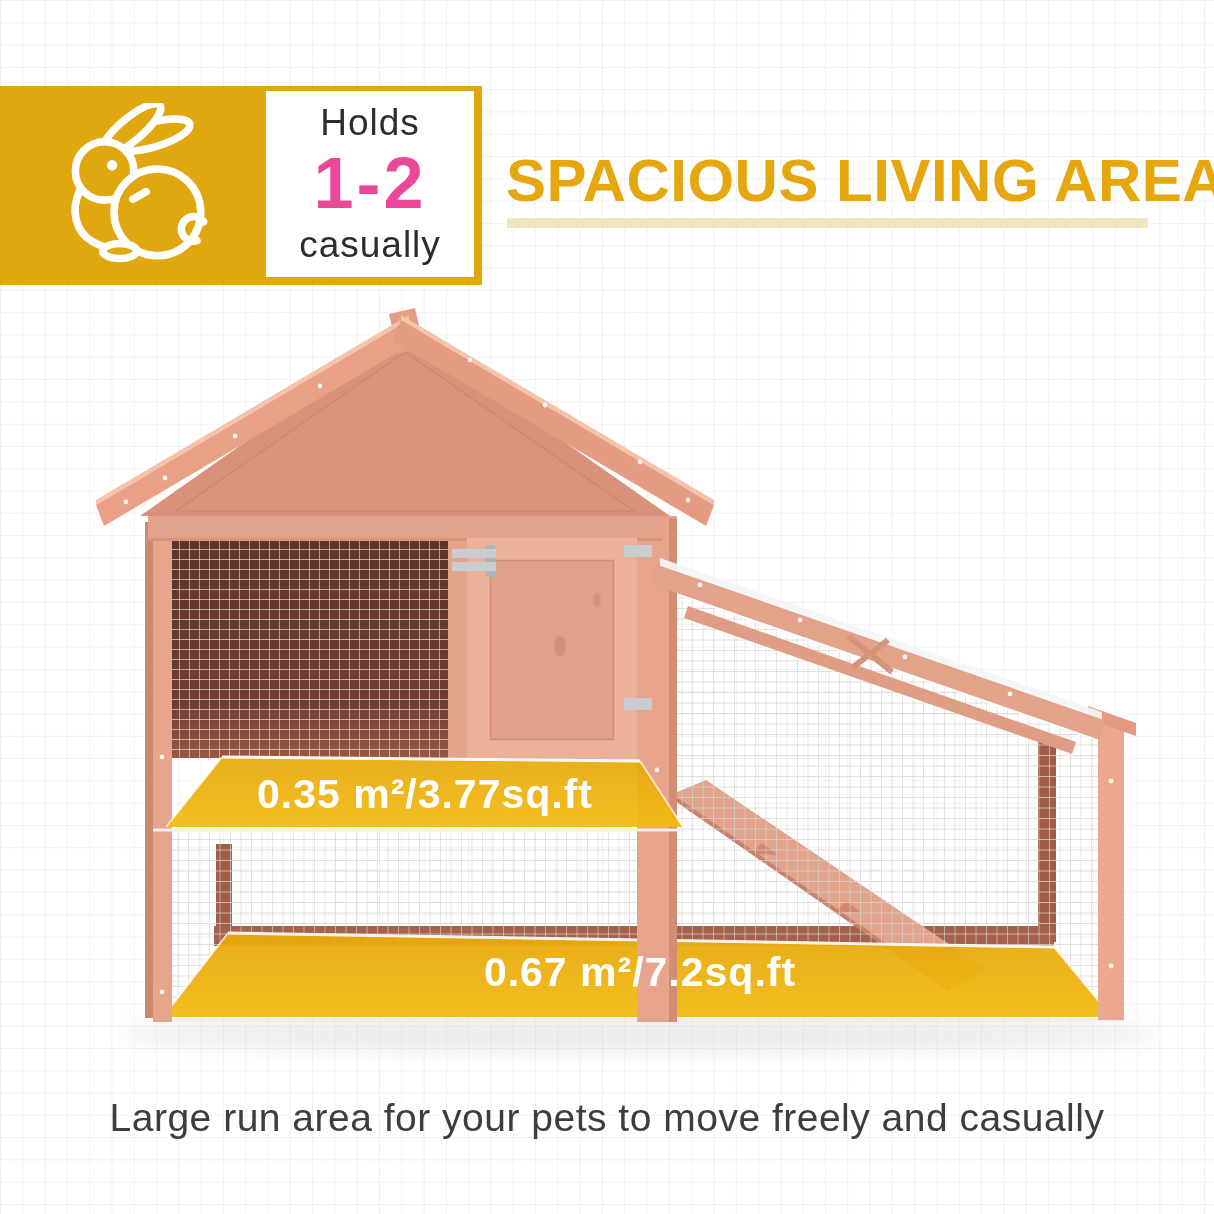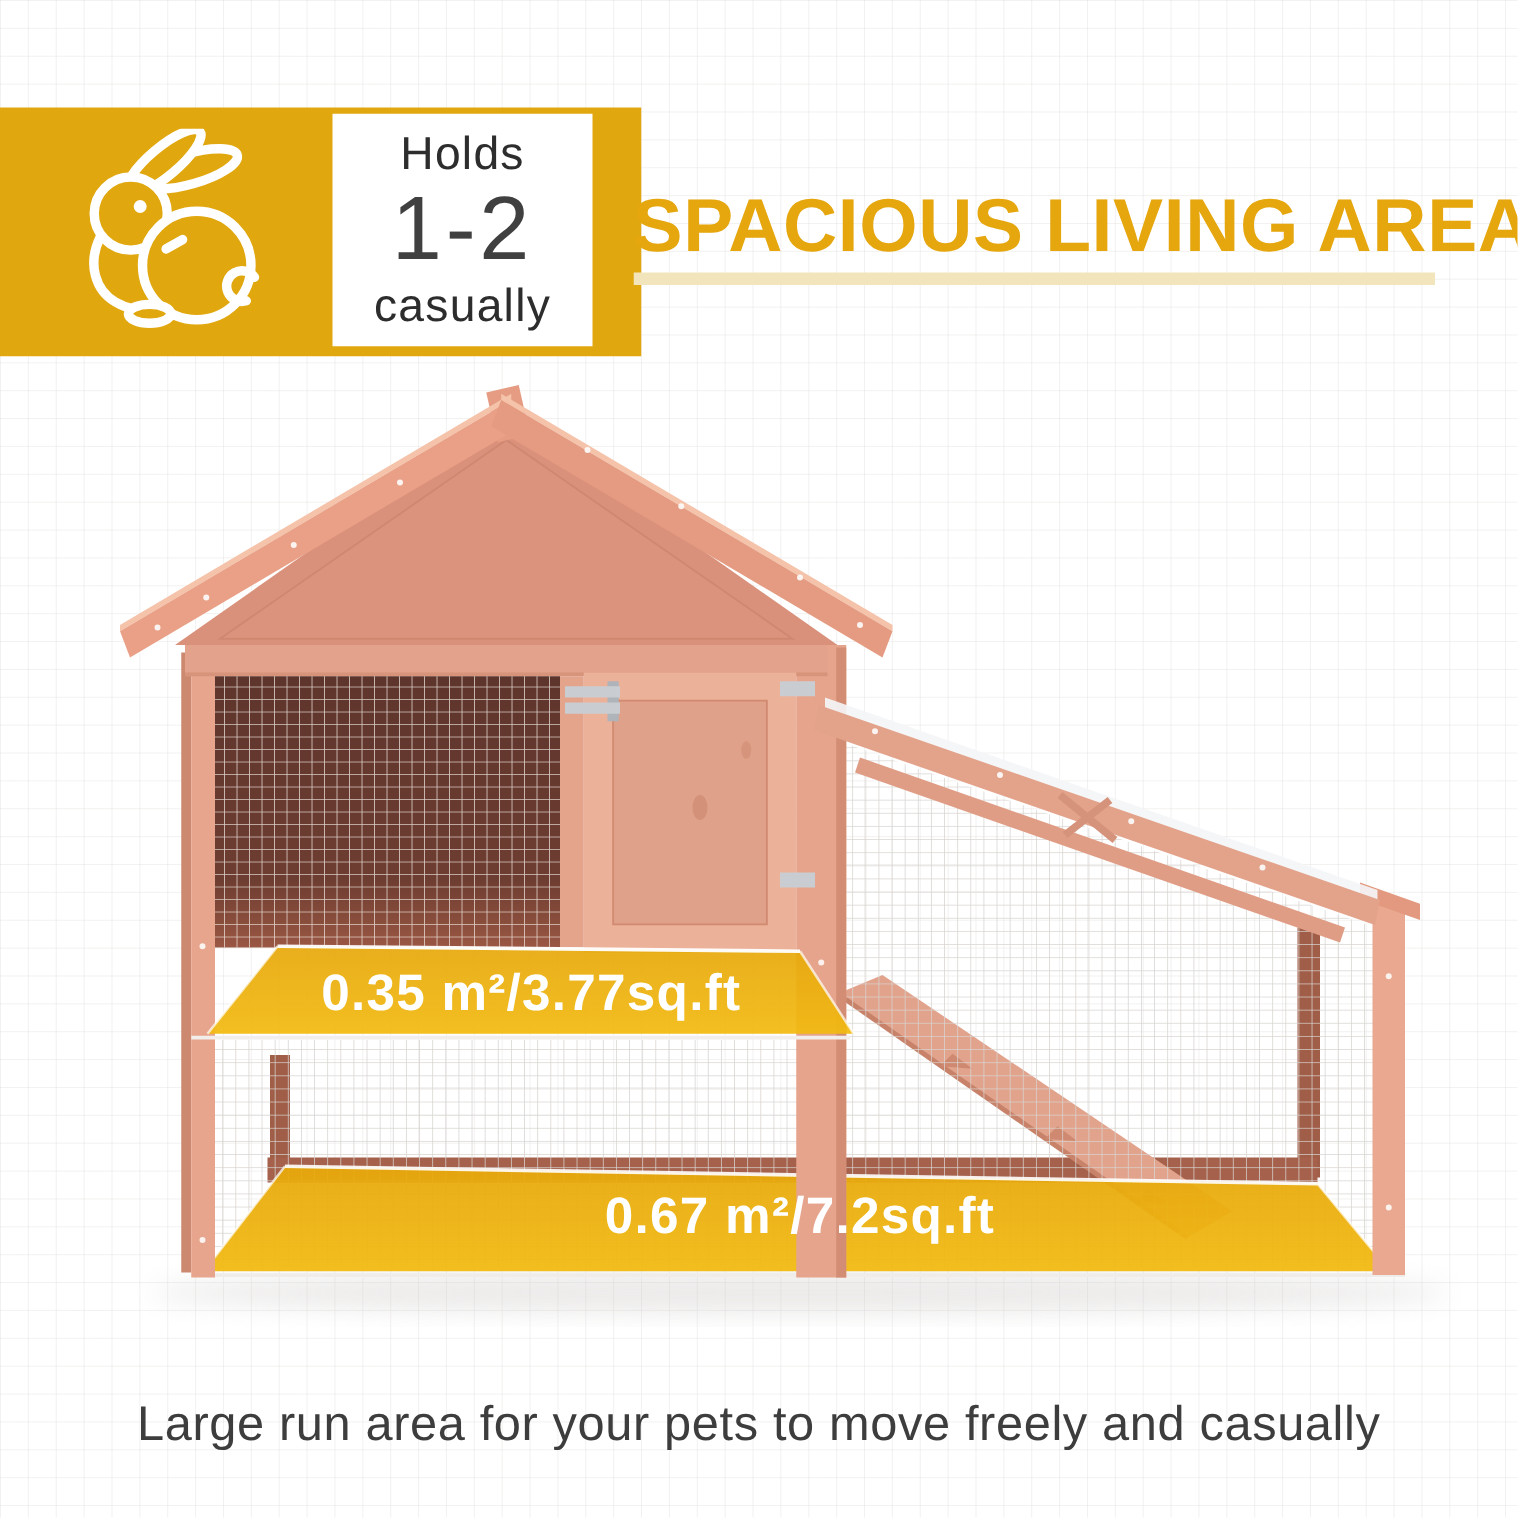--- a/index.html
+++ b/index.html
@@ -8,48 +8,47 @@
     background-color:#ffffff;
     background-image:
       linear-gradient(to right, rgba(222,219,217,.38) 1px, transparent 1px),
       linear-gradient(to bottom, rgba(222,219,217,.38) 1px, transparent 1px);
     background-size:22.3px 22.3px;
     font-family:"Liberation Sans", sans-serif;
   }
   .brand-panel{
     position:absolute;left:0;top:86px;width:482px;height:199px;
     background:#E1A70F;
-    padding-left:31px;
   }
   .rabbit-icon-wrap{
     position:absolute;left:0;top:0;width:262px;height:199px;
     display:flex;align-items:center;justify-content:center;
   }
   .holds-box{
     position:absolute;left:266px;top:5px;width:208px;height:186px;
     background:#ffffff;
     display:flex;flex-direction:column;align-items:center;justify-content:center;
     text-align:center;
   }
   .holds-line1,.holds-line2{
     font-size:37px;color:#2d2d2d;font-weight:400;line-height:1.25;letter-spacing:1px;
   }
   .holds-value{
-    font-size:72px;font-weight:400;color:#404040;line-height:1.05;letter-spacing:3px;
+    font-size:72px;font-weight:700;color:#ec4899;line-height:1.05;letter-spacing:3px;
   }
   .headline{
     position:absolute;left:506px;top:146px;width:700px;
     font-size:60px;font-weight:700;color:#E5A60E;letter-spacing:.5px;white-space:nowrap;
   }
   .headline-underline{
     position:absolute;left:507px;top:218px;width:641px;height:10px;background:#F3E5BB;
   }
   .caption{
     position:absolute;left:0;top:1096px;width:1214px;text-align:center;
-    font-size:39px;font-weight:300;color:#3d3d3d;letter-spacing:.5px;margin-top:22px;
+    font-size:39px;font-weight:300;color:#3d3d3d;letter-spacing:.5px;
   }
   .hutch-svg{position:absolute;left:0;top:0;}
   .floor-label{
     font-family:"Liberation Sans", sans-serif;
     font-weight:700;fill:#ffffff;font-size:41px;letter-spacing:1px;
   }
 </style>
 </head>
 <body>
 

